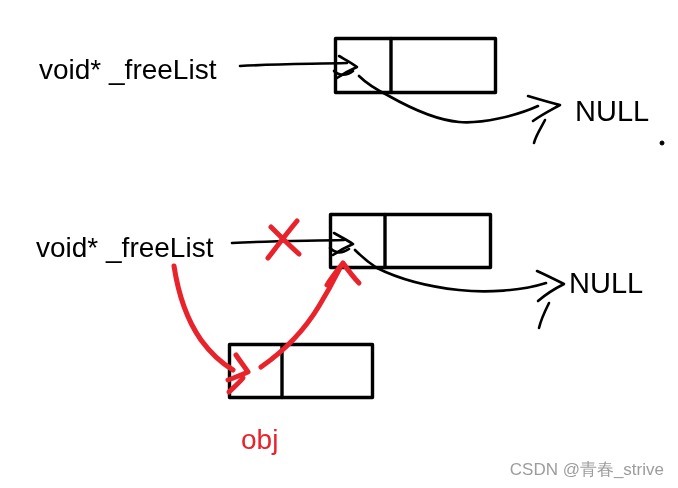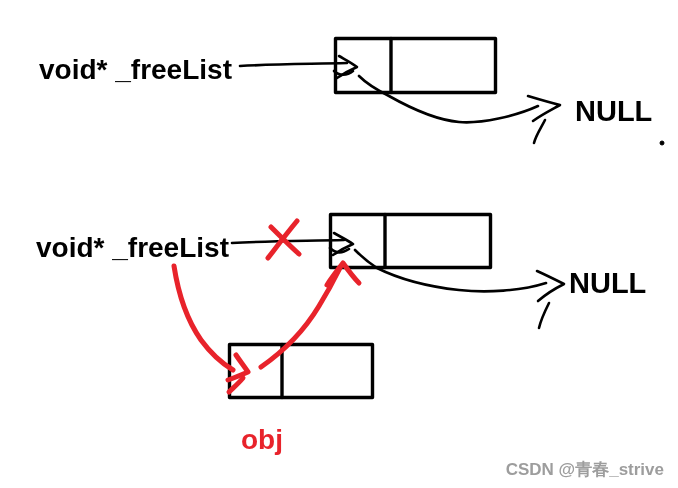--- a/index.html
+++ b/index.html
@@ -7,21 +7,20 @@
     padding: 0;
     background: #ffffff;
   }
   .canvas {
     position: relative;
     width: 678px;
     height: 488px;
     background: #ffffff;
     overflow: hidden;
     font-family: "Liberation Sans", sans-serif;
-    font-weight: bold;
   }
   svg { display: block; }
   text {
     font-family: "Liberation Sans", sans-serif;
   }
   .ptr-label   { font-size: 28px; }
   .null-label  { font-size: 29px; }
   .obj-label   { font-size: 28px; }
   .watermark   { font-size: 17px; }
   .ink path, .ink line, .ink rect {

